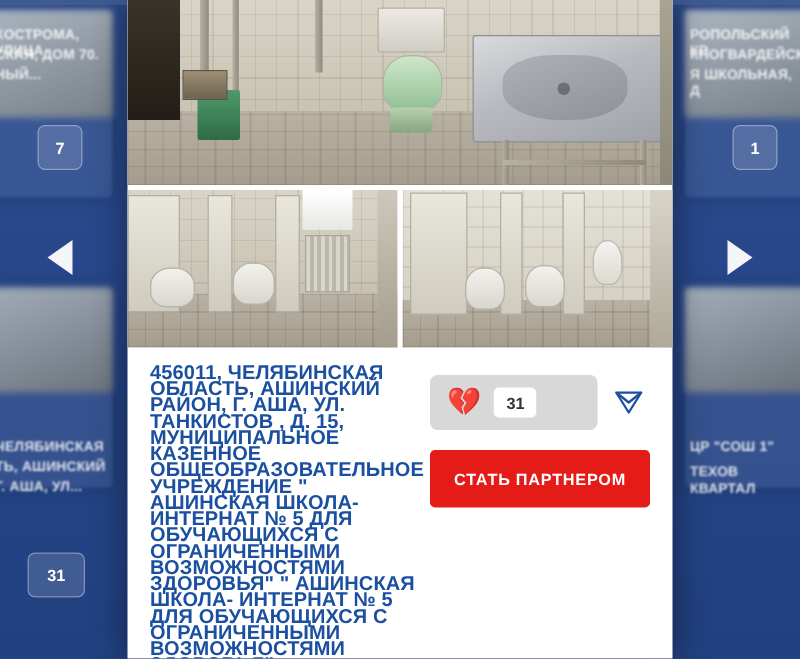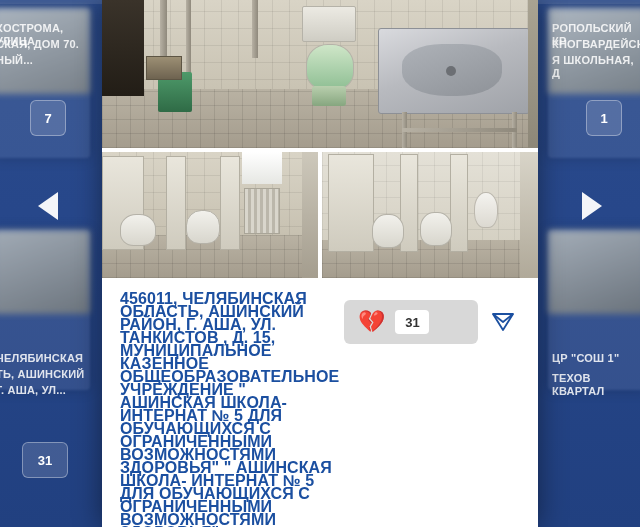--- a/index.html
+++ b/index.html
@@ -384,17 +384,18 @@
         <div class="like-bar">
           <span class="heart">💔</span>
           <span class="count">31</span>
         </div>
         <div class="send-row">
           <svg class="send-icon" viewBox="0 0 24 24">
             <path d="M2 4 L22 4 L12 20 Z" fill="none" stroke="#1b4fa0" stroke-width="1.8" stroke-linejoin="round"></path>
             <path d="M2 4 L12 12 L22 4" fill="none" stroke="#1b4fa0" stroke-width="1.8" stroke-linejoin="round"></path>
           </svg>
         </div>
+        <button class="partner-btn">СТАТЬ ПАРТНЕРОМ</button>
       </div>
     </div>
 
   </div>
 </div>
 
 </body></html>

